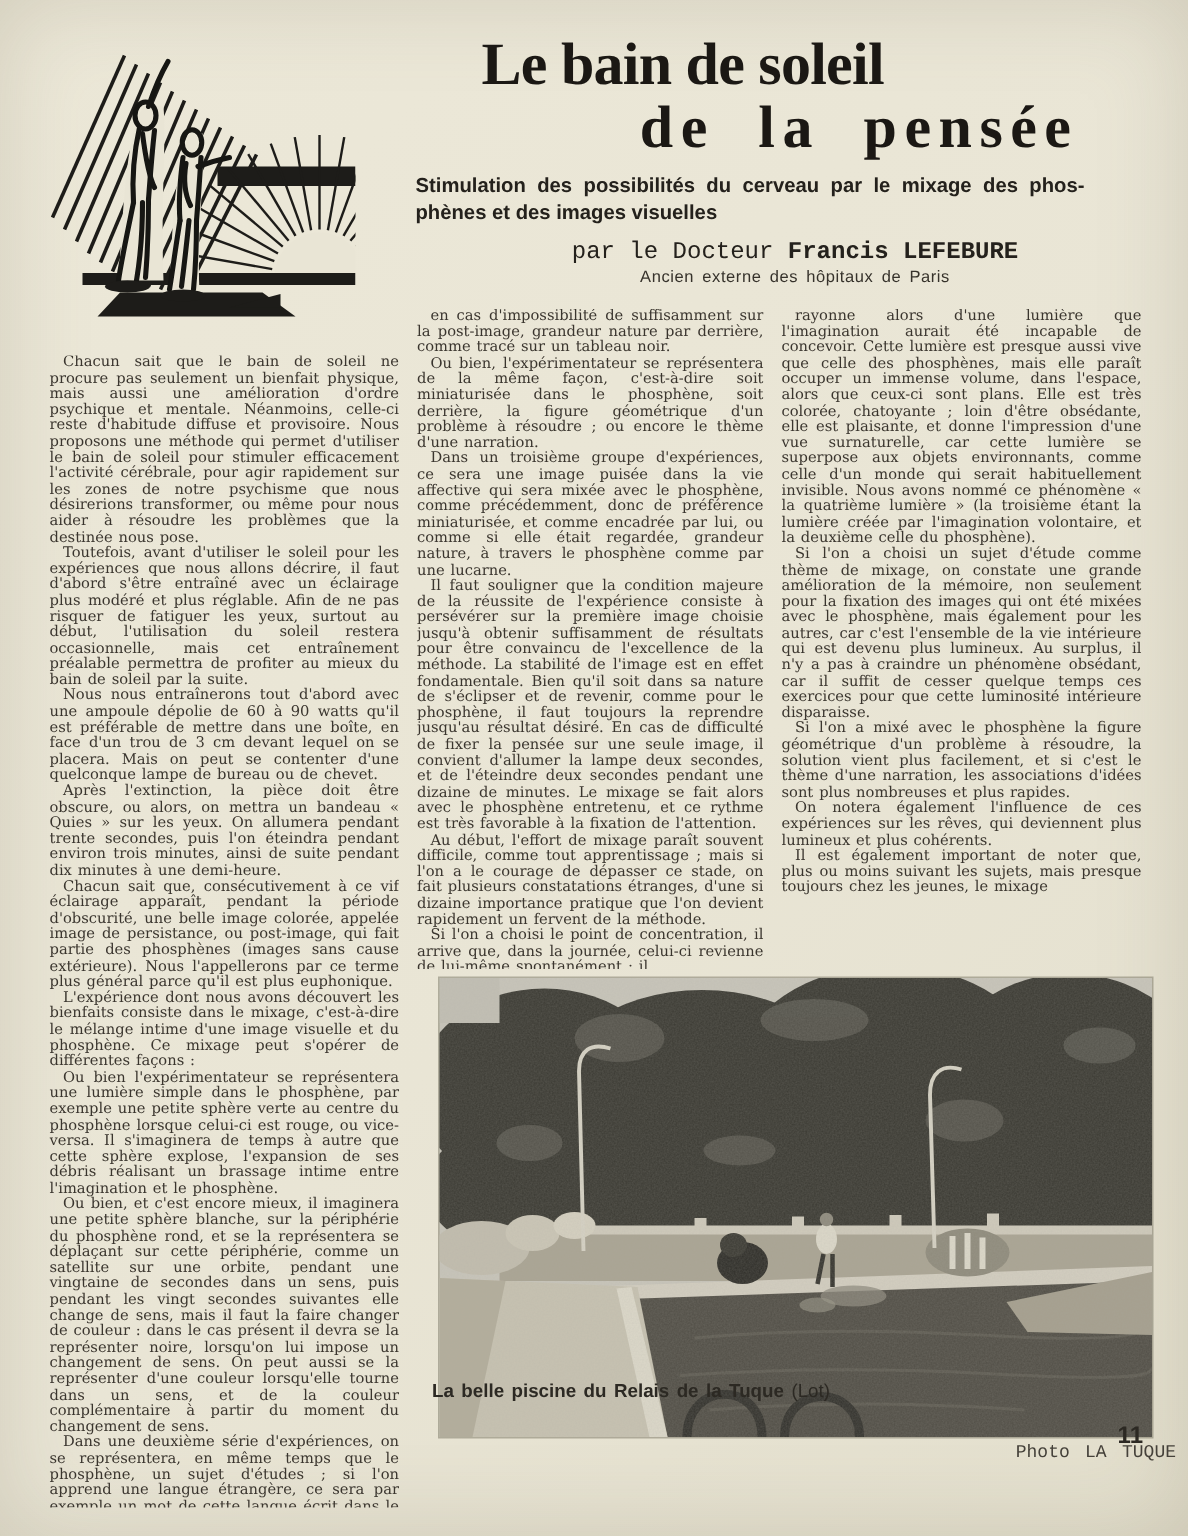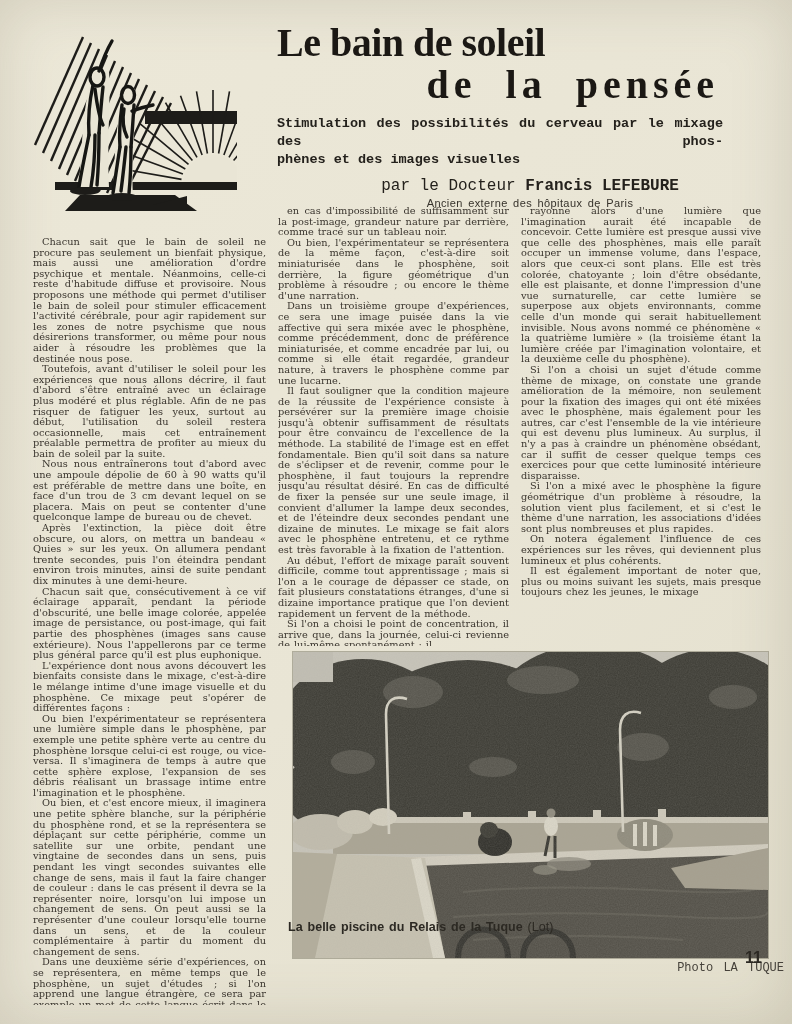--- a/index.html
+++ b/index.html
@@ -12,23 +12,23 @@
     position:relative;width:792px;height:1024px;overflow:hidden;
     background:linear-gradient(135deg,#ece8d8 0%,#e9e5d5 55%,#e3dfcd 100%);
     box-shadow:inset 0 0 60px rgba(120,110,85,.22);
     color:#36322b;
   }
   
   .illustration{position:absolute;left:25px;top:25px;width:212px;height:192px;}
   .header{position:absolute;left:277px;top:22px;width:446px;}
   .title-line{font-family:"Liberation Serif", serif;font-weight:bold;color:#1b1814;
     font-size:40px;line-height:42px;letter-spacing:-.5px;}
-  .title-l1{text-align:left;}
+  .title-l1{text-align:left;margin-left:44px;}
   .title-l2{text-align:right;letter-spacing:5px;word-spacing:14px;padding-right:4px;}
-  .subtitle{font-family:Liberation Mono, monospace;font-weight:bold;color:#24211c;
+  .subtitle{font-family:Liberation Sans, sans-serif;font-weight:bold;color:#24211c;
     font-size:13.5px;line-height:18px;margin-top:9px;}
   .subtitle .l1{text-align:justify;text-align-last:justify;}
   .byline{font-family:Liberation Mono, monospace;font-size:16px;color:#24211c;
     text-align:center;padding-left:60px;margin-top:8px;}
   .byline b{font-weight:bold;}
   .affiliation{font-family:"Liberation Sans", sans-serif;font-size:11px;color:#36322b;
     text-align:center;padding-left:60px;margin-top:2px;letter-spacing:.4px;word-spacing:2px;}
   
   .col{position:absolute;text-align:justify;font-size:9.8px;line-height:10.6px;
     color:#3a352e;word-spacing:.8px;overflow:hidden;}

